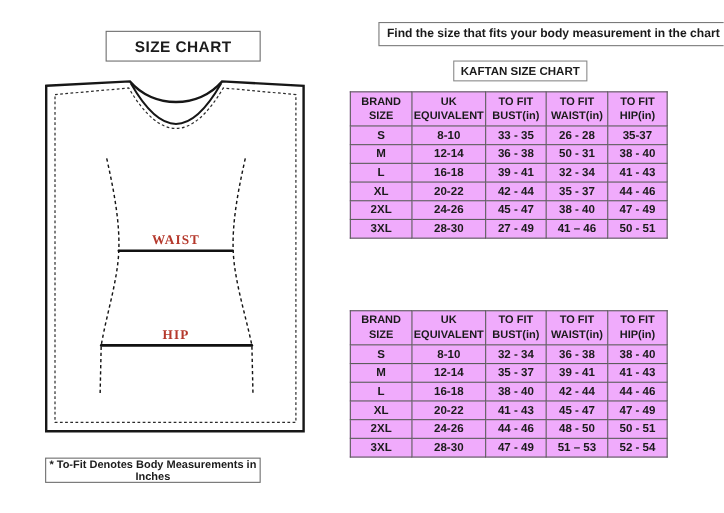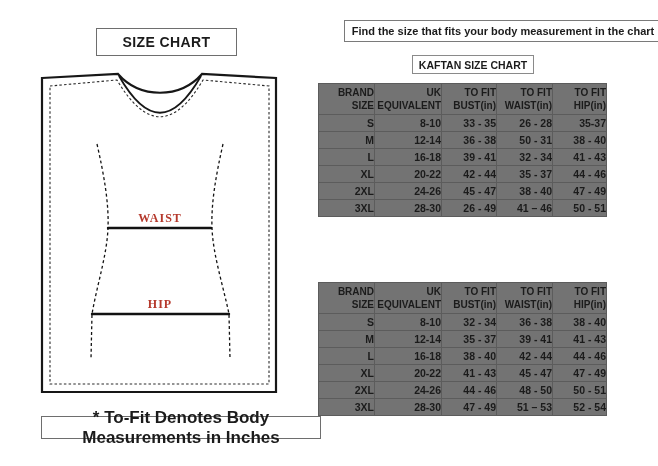--- a/index.html
+++ b/index.html
@@ -6,28 +6,28 @@
   .canvas{
     position:relative;width:658px;height:466px;background:#ffffff;
     font-family:"Liberation Sans",sans-serif;color:#1b1b1b;overflow:hidden;
   }
   .box{
     position:absolute;border:1px solid #777;background:#fff;
     display:flex;align-items:center;justify-content:center;
     font-weight:bold;text-align:center;box-sizing:border-box;
   }
   #size-title-box{left:96px;top:28px;width:141px;height:28px;font-size:14px;letter-spacing:.4px;border-color:#6e6e6e;}
-  #note-box{left:41px;top:416px;width:280px;height:23px;font-size:17px;border-color:#6e6e6e;}
+  #note-box{left:41px;top:416px;width:196px;height:23px;font-size:10px;border-color:#6e6e6e;}
   #banner-box{left:320px;top:20px;width:318px;height:22px;font-size:11px;border-color:#7a7a7a;margin-left:24px;}
   #kaftan-title-box{left:412px;top:55px;width:122px;height:19px;font-size:10.5px;border-color:#8a8a8a;}
   #maternity-title-box{left:410px;top:246px;width:132px;height:20px;font-size:10.5px;border-color:#8a8a8a;}
 
   table.size-table{
     position:absolute;left:318px;width:288px;border-collapse:collapse;table-layout:fixed;
-    font-weight:bold;text-align:right;background:#737373;
+    font-weight:bold;text-align:center;background:#f0abfc;
   }
   #kaftan-table{top:83px;}
   #maternity-table{top:282px;}
   .size-table th,.size-table td{
     border:1px solid #5c5c5c;padding:0;overflow:hidden;
   }
   .size-table th{font-size:10px;line-height:1.3;height:30px;}
   .size-table td{font-size:10.5px;height:16px;}
 
   #garment-svg{position:absolute;left:35px;top:63px;}
@@ -118,21 +118,21 @@
       <tr>
         <td>2XL</td>
         <td>24-26</td>
         <td>45 - 47</td>
         <td>38 - 40</td>
         <td>47 - 49</td>
       </tr>
       <tr>
         <td>3XL</td>
         <td>28-30</td>
-        <td>26 - 49</td>
+        <td>27 - 49</td>
         <td>41 – 46</td>
         <td>50 - 51</td>
       </tr>
     </tbody>
   </table>
 
 
   <table id="maternity-table" class="size-table">
     <colgroup>
       <col style="width:56px">

